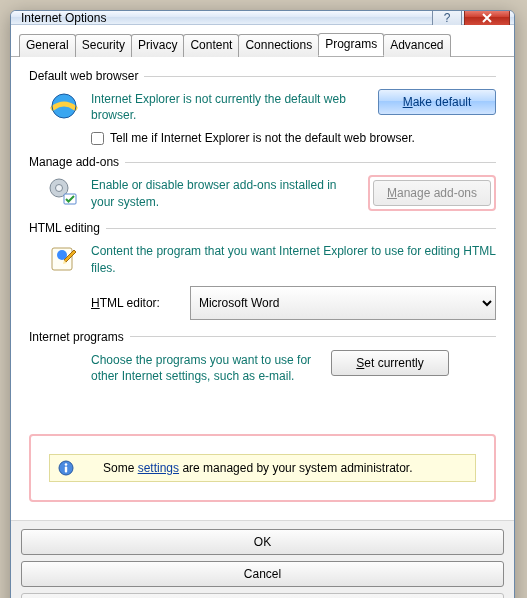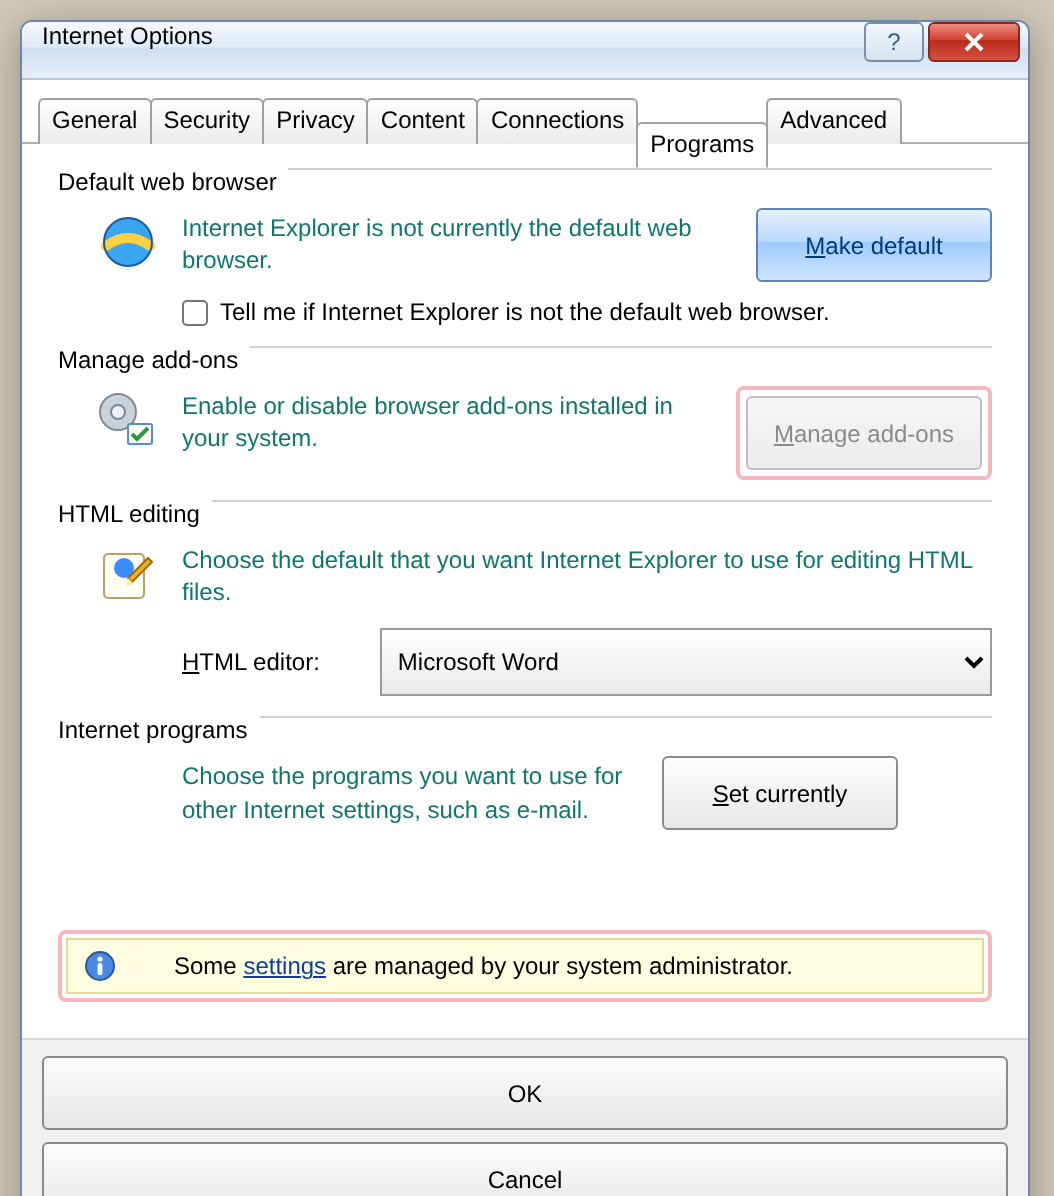--- a/index.html
+++ b/index.html
@@ -15,25 +15,25 @@
   }
   .window {
     width: 505px;
     background: #fff;
     border: 1px solid #6b88a8;
     border-radius: 6px;
     box-shadow: 0 4px 20px rgba(0,0,0,.3);
     overflow: hidden;
   }
   .titlebar {
-    height: 29px;
+    height: 14px;
     background: linear-gradient(to bottom, #f5f9ff 0%, #dfe9f7 45%, #cfdef0 46%, #e7eff9 100%);
     border-bottom: 1px solid #b8c8dc;
     display: flex;
-    align-items: flex-start;
+    align-items: center;
     padding: 0 4px 0 10px;
     position: relative;
   }
   .title-text { flex: 1; color: #000; }
   .tbtn {
     width: 30px; height: 20px;
     margin-left: 2px;
     border: 1px solid #7a8ea8;
     border-radius: 3px;
     display: flex; align-items: center; justify-content: center;
@@ -63,34 +63,35 @@
     margin-right:-1px;
     border-top-left-radius:3px;
     border-top-right-radius:3px;
     position:relative;
     top:1px;
     font-size:12px;
     white-space:nowrap;
   }
   .tab.active {
     background:#fff;
-    top:13px;
+    top:0;
     padding-bottom:4px;
     z-index:2;
     border-bottom:1px solid #fff;
   }
   .content {
     padding: 12px 18px 10px 18px;
     background:#fff;
   }
   .group {
     margin-bottom: 10px;
   }
   .group-header {
     display:flex;
+    align-items:center;
     margin-bottom:6px;
     color:#000;
   }
   .group-header .line {
     flex:1;
     height:1px;
     background:#d0d0d0;
     margin-left:6px;
   }
   .row {
@@ -100,21 +101,21 @@
     padding-left:18px;
   }
   .icon-box {
     width:34px; height:34px;
     flex:none;
     display:flex; align-items:center; justify-content:center;
   }
   .desc { flex:1; line-height:1.35; color:#0f766e; padding-top:2px;}
   .btn {
     min-width:118px;
-    height:37px;
+    height:26px;
     border:1px solid #8a8a8a;
     border-radius:3px;
     background: linear-gradient(#fdfdfd,#e6e6e6);
     font-family:inherit;
     font-size:12px;
     padding:0 10px;
     cursor:pointer;
     display:flex;align-items:center;justify-content:center;
   }
   .btn.default-blue {
@@ -158,21 +159,21 @@
     margin: 50px 0 8px 0;
     background:#fffde0;
     border:1px solid #e0db9a;
     padding:5px 8px;
     display:flex;align-items:center;gap:8px;
     font-size:12px;
   }
   .callout-bar{
     border:2px solid #f6b8be;border-radius:4px;padding:2px;margin:50px 0 8px 0;
   }
-  .callout-bar .info-bar{margin:0;gap:29px;}
+  .callout-bar .info-bar{margin:16px;gap:29px;}
   .info-bar a{color:#0a3ea0;text-decoration:underline;}
   .dlg-buttons{
     display:flex;justify-content:flex-end;gap:6px;
     padding:8px 10px 10px 10px;
     background:#f0f0f0;
     border-top:1px solid #d8d8d8;
     flex-direction:column;
   }
   .dlg-buttons .btn{min-width:80px;}
   .u { text-decoration: underline; }
@@ -260,21 +261,21 @@
       </div>
       <div class="row">
         <div class="icon-box">
           <svg width="32" height="32" viewBox="0 0 32 32">
             <rect x="4" y="6" width="20" height="22" rx="2" fill="#fffef4" stroke="#b8a060"></rect>
             <circle cx="14" cy="13" r="5" fill="#3a8cff"></circle>
             <path d="M18 20 L28 10 L26 8 L16 18 Z" fill="#f0b020" stroke="#a06a10"></path>
             <path d="M16 18 L15 22 L19 21 Z" fill="#ffe9a0"></path>
           </svg>
         </div>
-        <div class="desc">Choose the default that you want Internet Explorer to use for editing HTML files.</div>
+        <div class="desc">Content the program that you want Internet Explorer to use for editing HTML files.</div>
       </div>
       <div class="html-editor-row">
         <span class="editor-label"><span class="u">H</span>TML editor:</span>
         <select class="combo">
           <option>Microsoft Word</option>
         </select>
       </div>
     </div>
 
     <div class="group">

